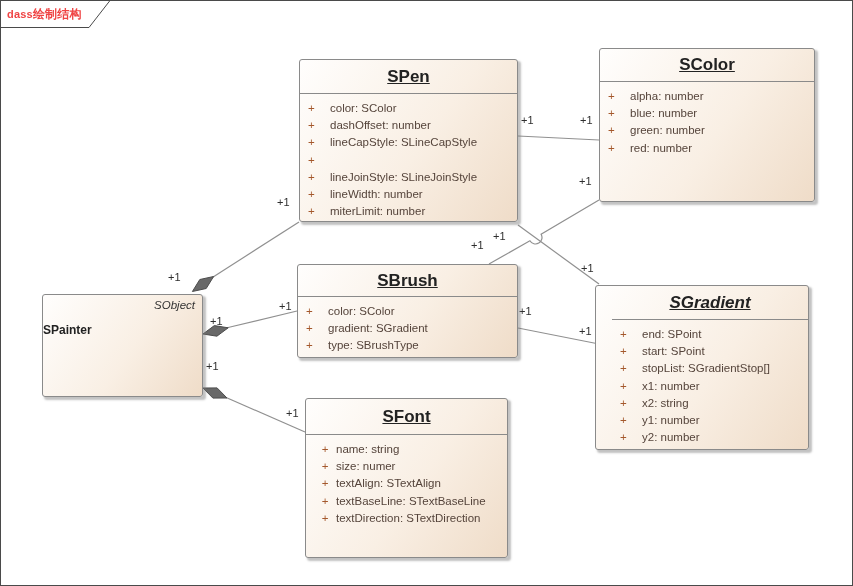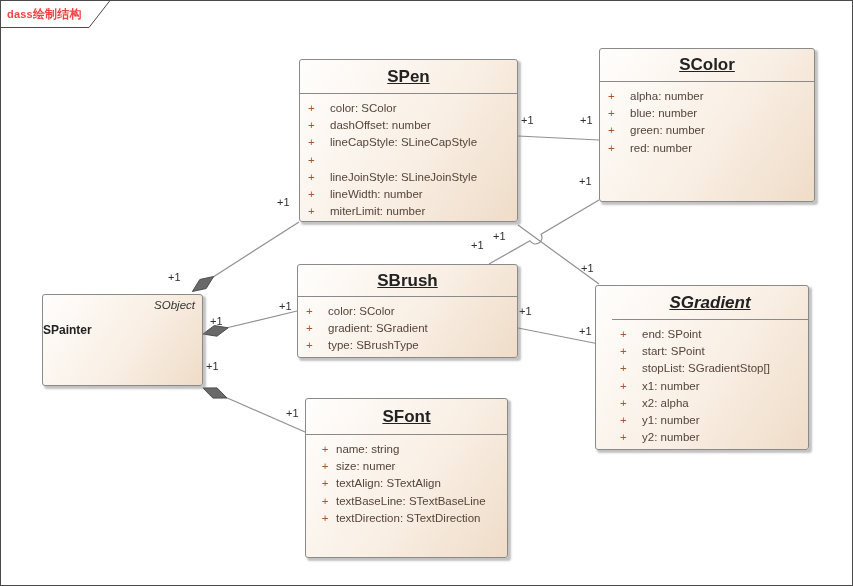--- a/index.html
+++ b/index.html
@@ -168,21 +168,21 @@
     <div class="attr-row">
         <span class="attr-vis">+</span>
         <span class="attr-text">stopList: SGradientStop[]</span>
       </div>
     <div class="attr-row">
         <span class="attr-vis">+</span>
         <span class="attr-text">x1: number</span>
       </div>
     <div class="attr-row">
         <span class="attr-vis">+</span>
-        <span class="attr-text">x2: alpha</span>
+        <span class="attr-text">x2: string</span>
       </div>
     <div class="attr-row">
         <span class="attr-vis">+</span>
         <span class="attr-text">y1: number</span>
       </div>
     <div class="attr-row">
         <span class="attr-vis">+</span>
         <span class="attr-text">y2: number</span>
       </div>
   </div>
@@ -207,21 +207,21 @@
         <span class="attr-vis">+</span>
         <span class="attr-text">textBaseLine: STextBaseLine</span>
       </div>
     <div class="attr-row">
         <span class="attr-vis">+</span>
         <span class="attr-text">textDirection: STextDirection</span>
       </div>
   </div>
 </div>
 
-<div class="uml-box" style="left:42px;top:294px;width:161px;height:92px;">
+<div class="uml-box" style="left:42px;top:294px;width:161px;height:103px;">
   <div class="stereotype">SObject</div>
   <div class="painter-name">SPainter</div>
 </div>
 
 <svg class="tab-layer" width="130" height="32" viewBox="0 0 130 32">
   <path d="M 0.5 0.5 L 110 0.5 L 89 27.5 L 0.5 27.5 Z" fill="#ffffff" stroke="#4a4a4a" stroke-width="1"></path>
 </svg>
 <div class="tab-text">
   <span class="latin">dass</span><span class="cjk">绘制结构</span>
 </div>

